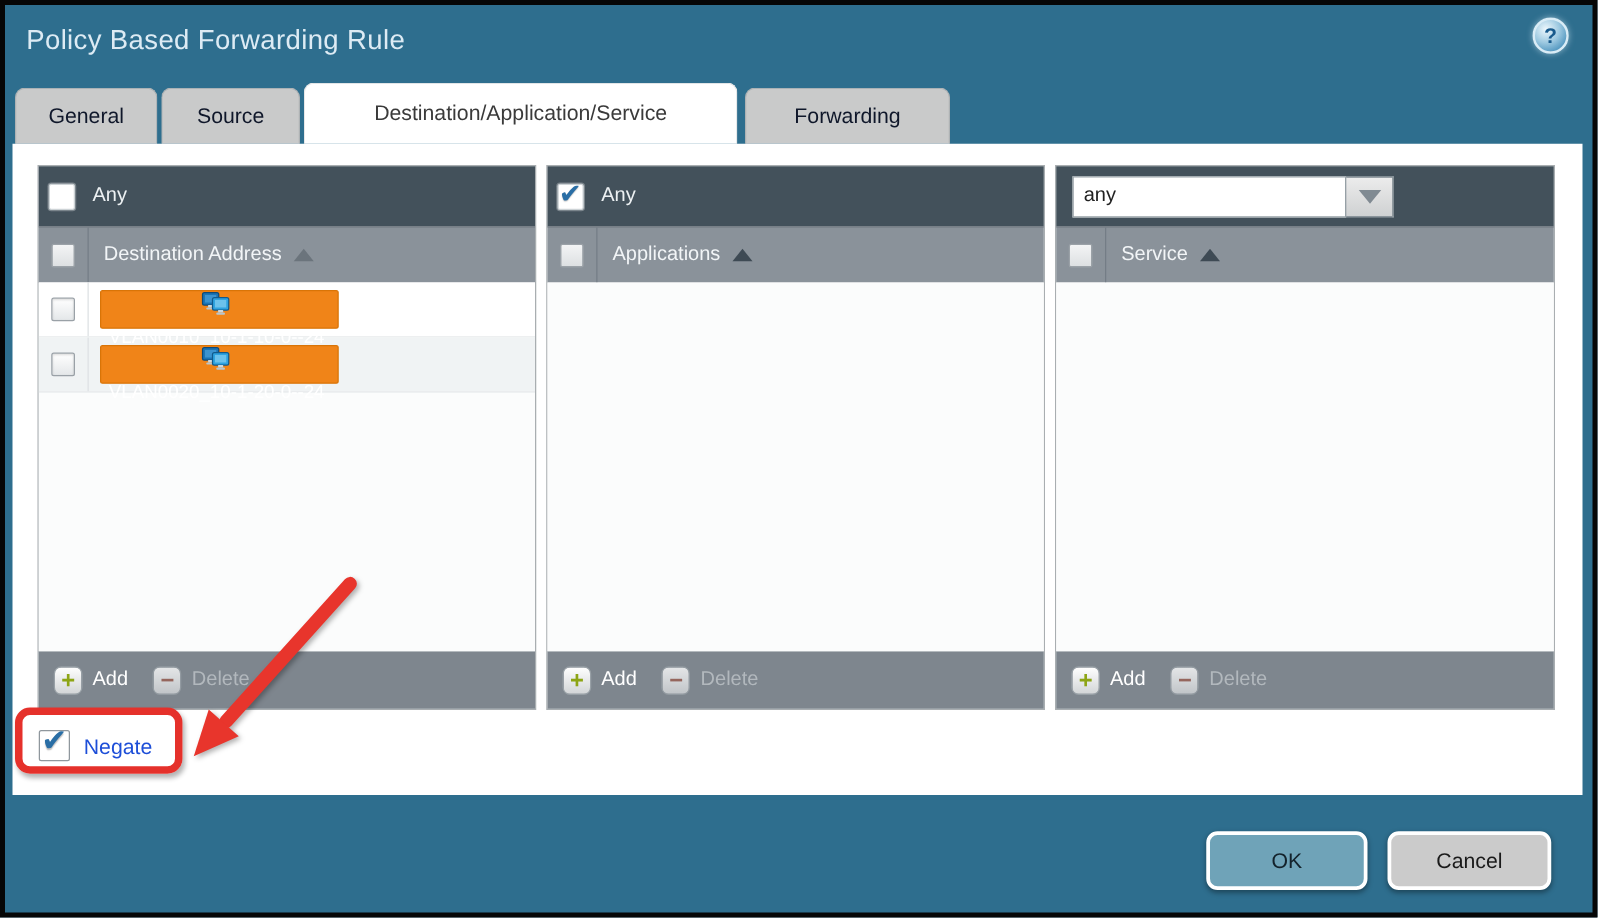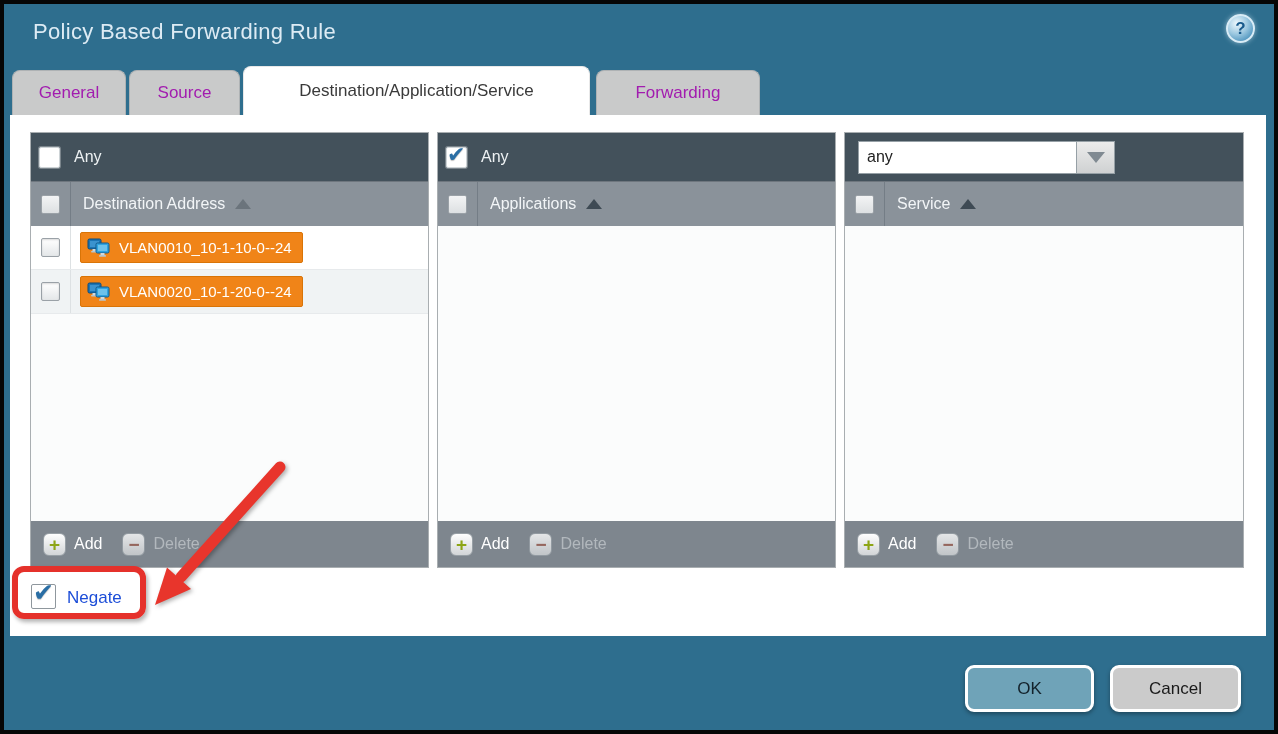--- a/index.html
+++ b/index.html
@@ -1,31 +1,31 @@
 <!DOCTYPE html>
 <html><head>
 <meta charset="utf-8">
 <style>
   * { margin:0; padding:0; box-sizing:border-box; }
   body { margin:0; background:#1c1c1c; font-family:"Liberation Sans","DejaVu Sans",sans-serif; }
   .dialog { position:relative; width:1278px; height:734px; background:#2E6E8E;
             border:4px solid #060606; overflow:hidden; }
 
   
-  .dlg-title { position:absolute; left:29px; top:15px; font-size:22px; font-weight:400;
+  .dlg-title { position:absolute; left:17px; top:15px; font-size:22px; font-weight:400;
                color:#DDEBF4; letter-spacing:0.3px; }
   .help { position:absolute; left:1222px; top:10px; width:29px; height:29px; border-radius:50%;
           background:radial-gradient(circle at 35% 30%, #eef8fd 0%, #9cc8e0 45%, #5b9dc4 75%, #3d7ea8 100%);
           border:2px solid #d9ecf6; box-shadow:0 0 5px rgba(220,240,250,.55);
           display:flex; align-items:center; justify-content:center; cursor:pointer; }
   .help span { color:#185a8c; font-weight:bold; font-size:17px; line-height:1; }
 
   
   .tab { position:absolute; height:45px; top:66px; background:#C9CACA; border:1px solid #aeb2b4;
-         border-bottom:none; border-radius:8px 8px 0 0; color:#a21caf; font-size:17px;
+         border-bottom:none; border-radius:8px 8px 0 0; color:#0f172a; font-size:17px;
          display:flex; align-items:center; justify-content:center; cursor:pointer; }
   .tab.active { background:#ffffff; border-color:#e8e8e8; color:#3a3a3a; top:62px; height:49px; z-index:3; }
 
   
   .content { position:absolute; left:6px; top:111px; width:1256px; height:521px; background:#ffffff; z-index:2; }
 
   
   .panel { position:absolute; top:17px; height:436px; border:1px solid #a9aeb1;
            display:flex; flex-direction:column; background:#fbfcfc; }
   .any-bar { height:48px; background:#43515B; display:flex; align-items:center; padding-left:8px; flex:none; }
@@ -56,21 +56,21 @@
 
   
   .sort-asc { width:0; height:0; border-left:8px solid transparent; border-right:8px solid transparent;
               border-bottom:10px solid #3E4A54; margin-left:10px; }
   .sort-asc.light { border-bottom-color:#6b747c; }
 
   
   .row { height:44px; display:flex; align-items:center; border-bottom:1px solid #e7eaec; background:#ffffff; }
   .row.alt { background:#f0f3f4; }
   .pill { display:inline-flex; align-items:center; gap:8px; margin-left:9px; height:31px;
-          background:#F08418; border:1px solid #d97407; border-radius:2px; padding:0 10px 0 6px; cursor:pointer; }
+          background:#F08418; border:1px solid #d97407; border-radius:2px; padding:0 10px 0 6px; cursor:pointer;flex-direction:column; }
   .pill-text { color:#ffffff; font-size:15px; }
 
   
   .ftr-btn { display:inline-flex; align-items:center; gap:8px; cursor:pointer; }
   .mini { width:23px; height:23px; border-radius:6px; background:linear-gradient(#fefefe,#d2d5d7);
           border:1px solid #98a0a6; display:flex; align-items:center; justify-content:center; flex:none; }
   .mini span { font-size:19px; font-weight:bold; line-height:1; }
   .mini.plus span { color:#8DA515; }
   .mini.minus span { color:#9B5F52; }
   .ftr-label { color:#ffffff; font-size:16px; }

